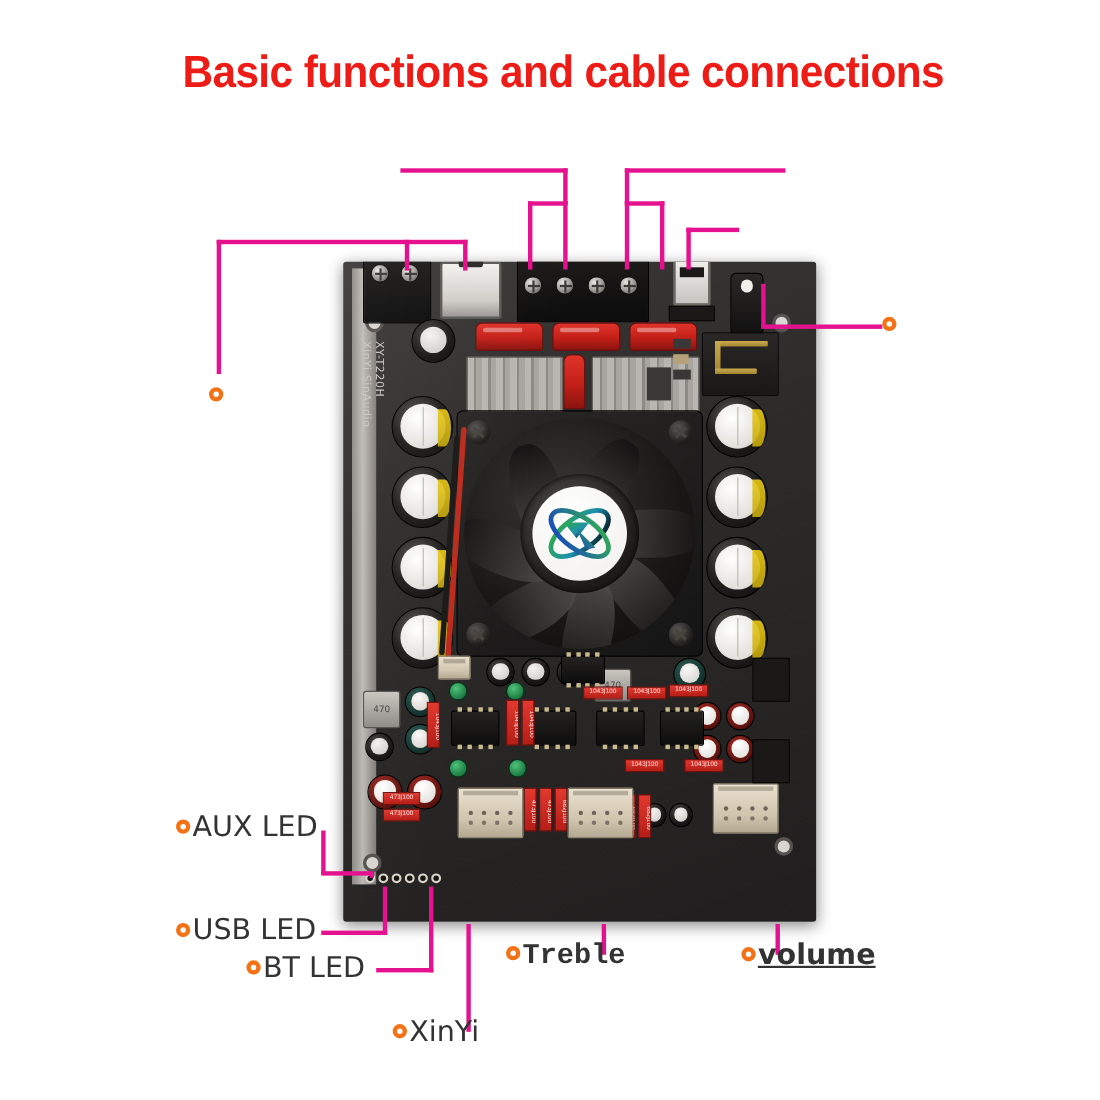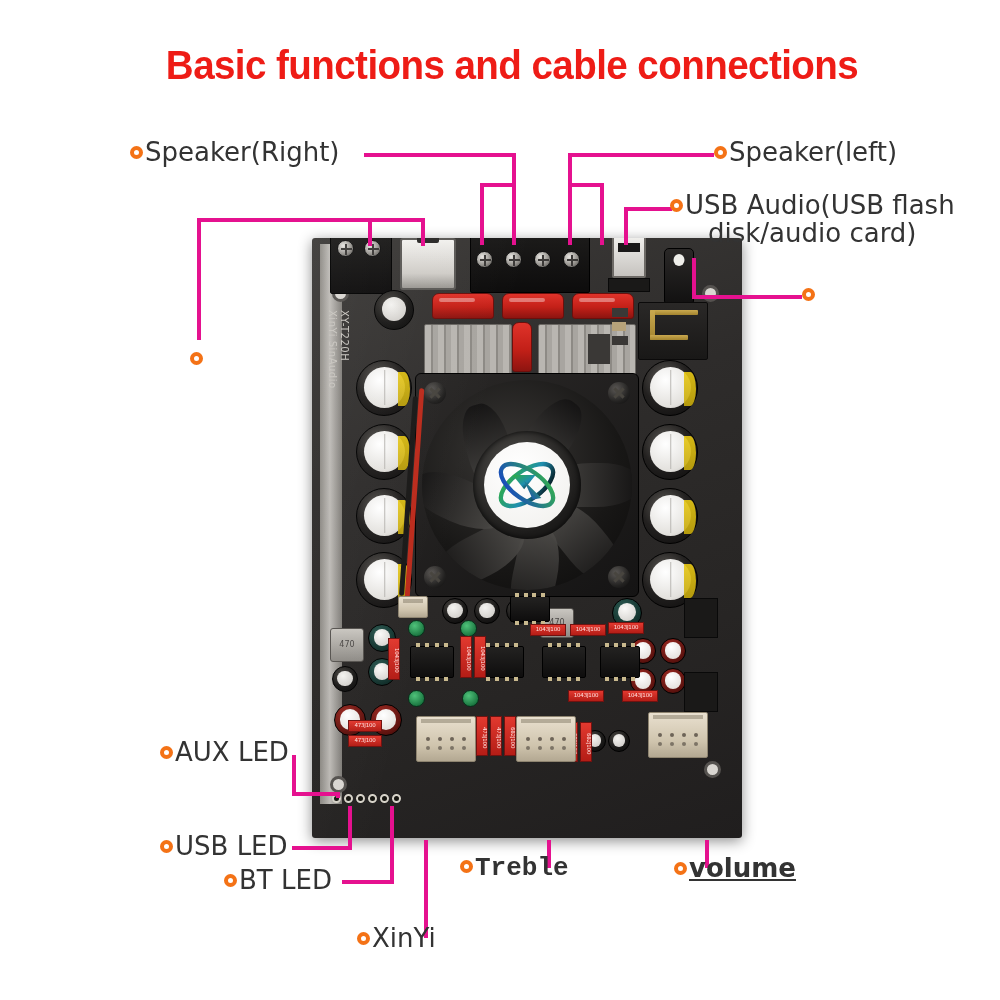--- a/index.html
+++ b/index.html
@@ -738,32 +738,22 @@
 
   <div class="ln lnh" style="left:330px; top:880px; width:52px;"></div>
   <div class="ln lnv" style="left:378px; top:806px; height:78px;"></div>
 
   <div class="ln lnv" style="left:412px; top:840px; height:98px;"></div>
 
   <div class="ln lnv" style="left:535px; top:840px; height:28px;"></div>
 
   <div class="ln lnv" style="left:693px; top:840px; height:28px;"></div>
 
-  <div class="callout" style="left:118px; top:139px;">
-    <span class="bullet"></span><span>Speaker(Right)</span>
-  </div>
-
-  <div class="callout" style="left:702px; top:139px;">
-    <span class="bullet"></span><span>Speaker(left)</span>
-  </div>
-
-  <div class="callout" style="left:658px; top:192px;">
-    <span class="bullet"></span><span>USB Audio(USB flash</span>
-    <span class="l2" style="padding-left:38px;">disk/audio card)</span>
-  </div>
+
+
 
   <span class="bullet-standalone" style="left:790px; top:288px;"></span>
 
   <span class="bullet-standalone" style="left:178px; top:352px;"></span>
 
   <div class="callout" style="left:148px; top:739px;">
     <span class="bullet"></span><span>AUX LED</span>
   </div>
 
   <div class="callout" style="left:148px; top:833px;">

